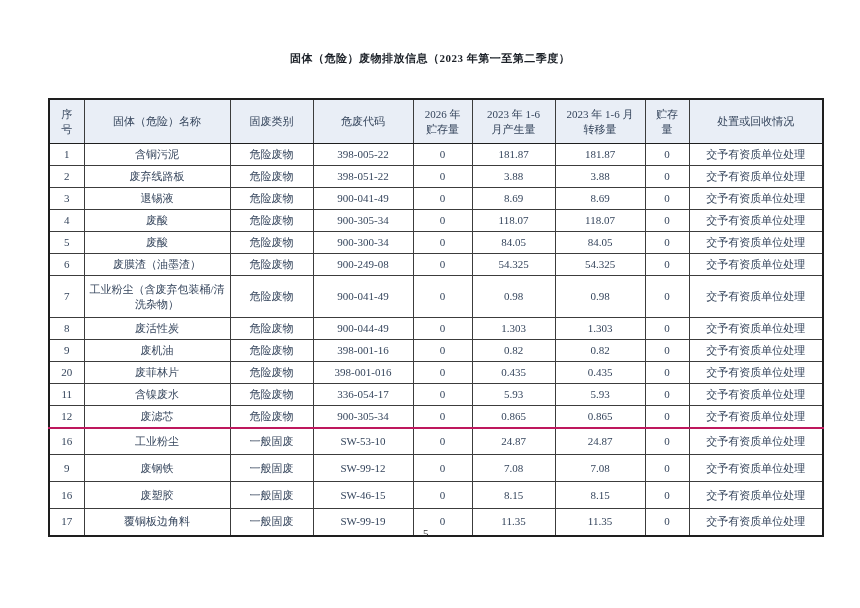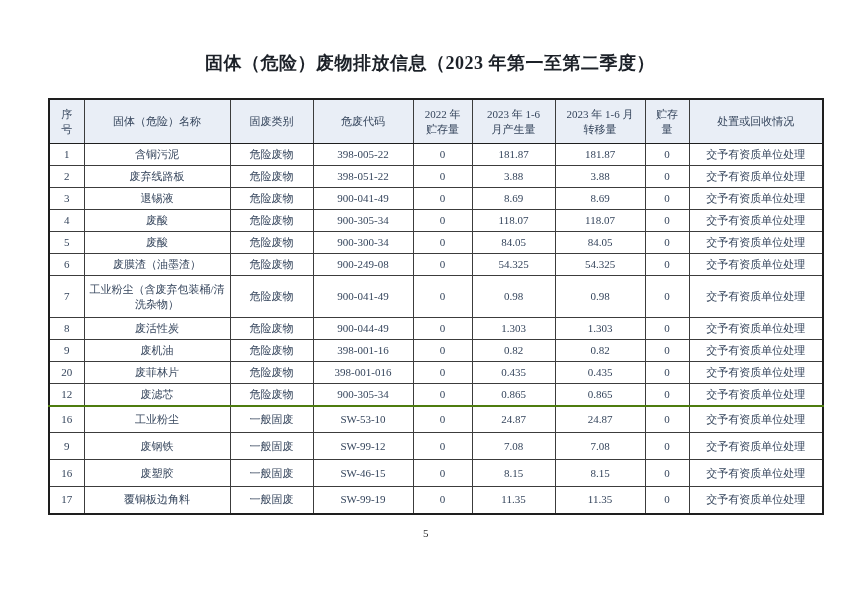--- a/index.html
+++ b/index.html
@@ -15,21 +15,21 @@
     background: #ffffff;
     overflow: hidden;
   }
   .title {
     position: absolute;
     top: 51px;
     left: 0;
     width: 100%;
     margin: 0;
     text-align: center;
-    font-size: 18px;
+    font-size: 11px;
     font-weight: bold;
     color: #1c2128;
     letter-spacing: 0.5px;
   }
   table.waste-table {
     position: absolute;
     top: 98px;
     left: 48px;
     width: 774px;
     border-collapse: collapse;
@@ -52,21 +52,21 @@
   .waste-table thead th {
     background: #e9eef6;
     font-weight: normal;
     height: 41px;
     white-space: pre-line;
     border-bottom: 1.5px solid #1e1e1e;
   }
   .waste-table tbody tr { height: 22px; background: #ffffff; }
   .waste-table tbody tr.xtall { height: 42px; }
   .waste-table tbody tr.tall { height: 27px; }
-  .waste-table tbody tr.thick-bottom td { border-bottom: 2px solid #4d7c0f; }
+  .waste-table tbody tr.thick-bottom td { border-bottom: 2px solid #be185d; }
   .page-number {
     position: absolute;
     left: 423px;
     top: 527px;
     font-size: 11px;
     color: #2d2d2d;
   }
 </style>
 </head>
 <body>
@@ -86,21 +86,21 @@
       <col style="width:44px">
       <col style="width:134px">
     </colgroup>
     <thead>
       <tr>
         <th>序
 号</th>
         <th>固体（危险）名称</th>
         <th>固废类别</th>
         <th>危废代码</th>
-        <th>2022 年
+        <th>2026 年
 贮存量</th>
         <th>2023 年 1-6
 月产生量</th>
         <th>2023 年 1-6 月
 转移量</th>
         <th>贮存
 量</th>
         <th>处置或回收情况</th>
       </tr>
     </thead>
@@ -208,20 +208,31 @@
           <td>20</td>
           <td>废菲林片</td>
           <td>危险废物</td>
           <td>398-001-016</td>
           <td>0</td>
           <td>0.435</td>
           <td>0.435</td>
           <td>0</td>
           <td>交予有资质单位处理</td>
         </tr>
+        <tr>
+          <td>11</td>
+          <td>含镍废水</td>
+          <td>危险废物</td>
+          <td>336-054-17</td>
+          <td>0</td>
+          <td>5.93</td>
+          <td>5.93</td>
+          <td>0</td>
+          <td>交予有资质单位处理</td>
+        </tr>
         <tr class="thick-bottom">
           <td>12</td>
           <td>废滤芯</td>
           <td>危险废物</td>
           <td>900-305-34</td>
           <td>0</td>
           <td>0.865</td>
           <td>0.865</td>
           <td>0</td>
           <td>交予有资质单位处理</td>

